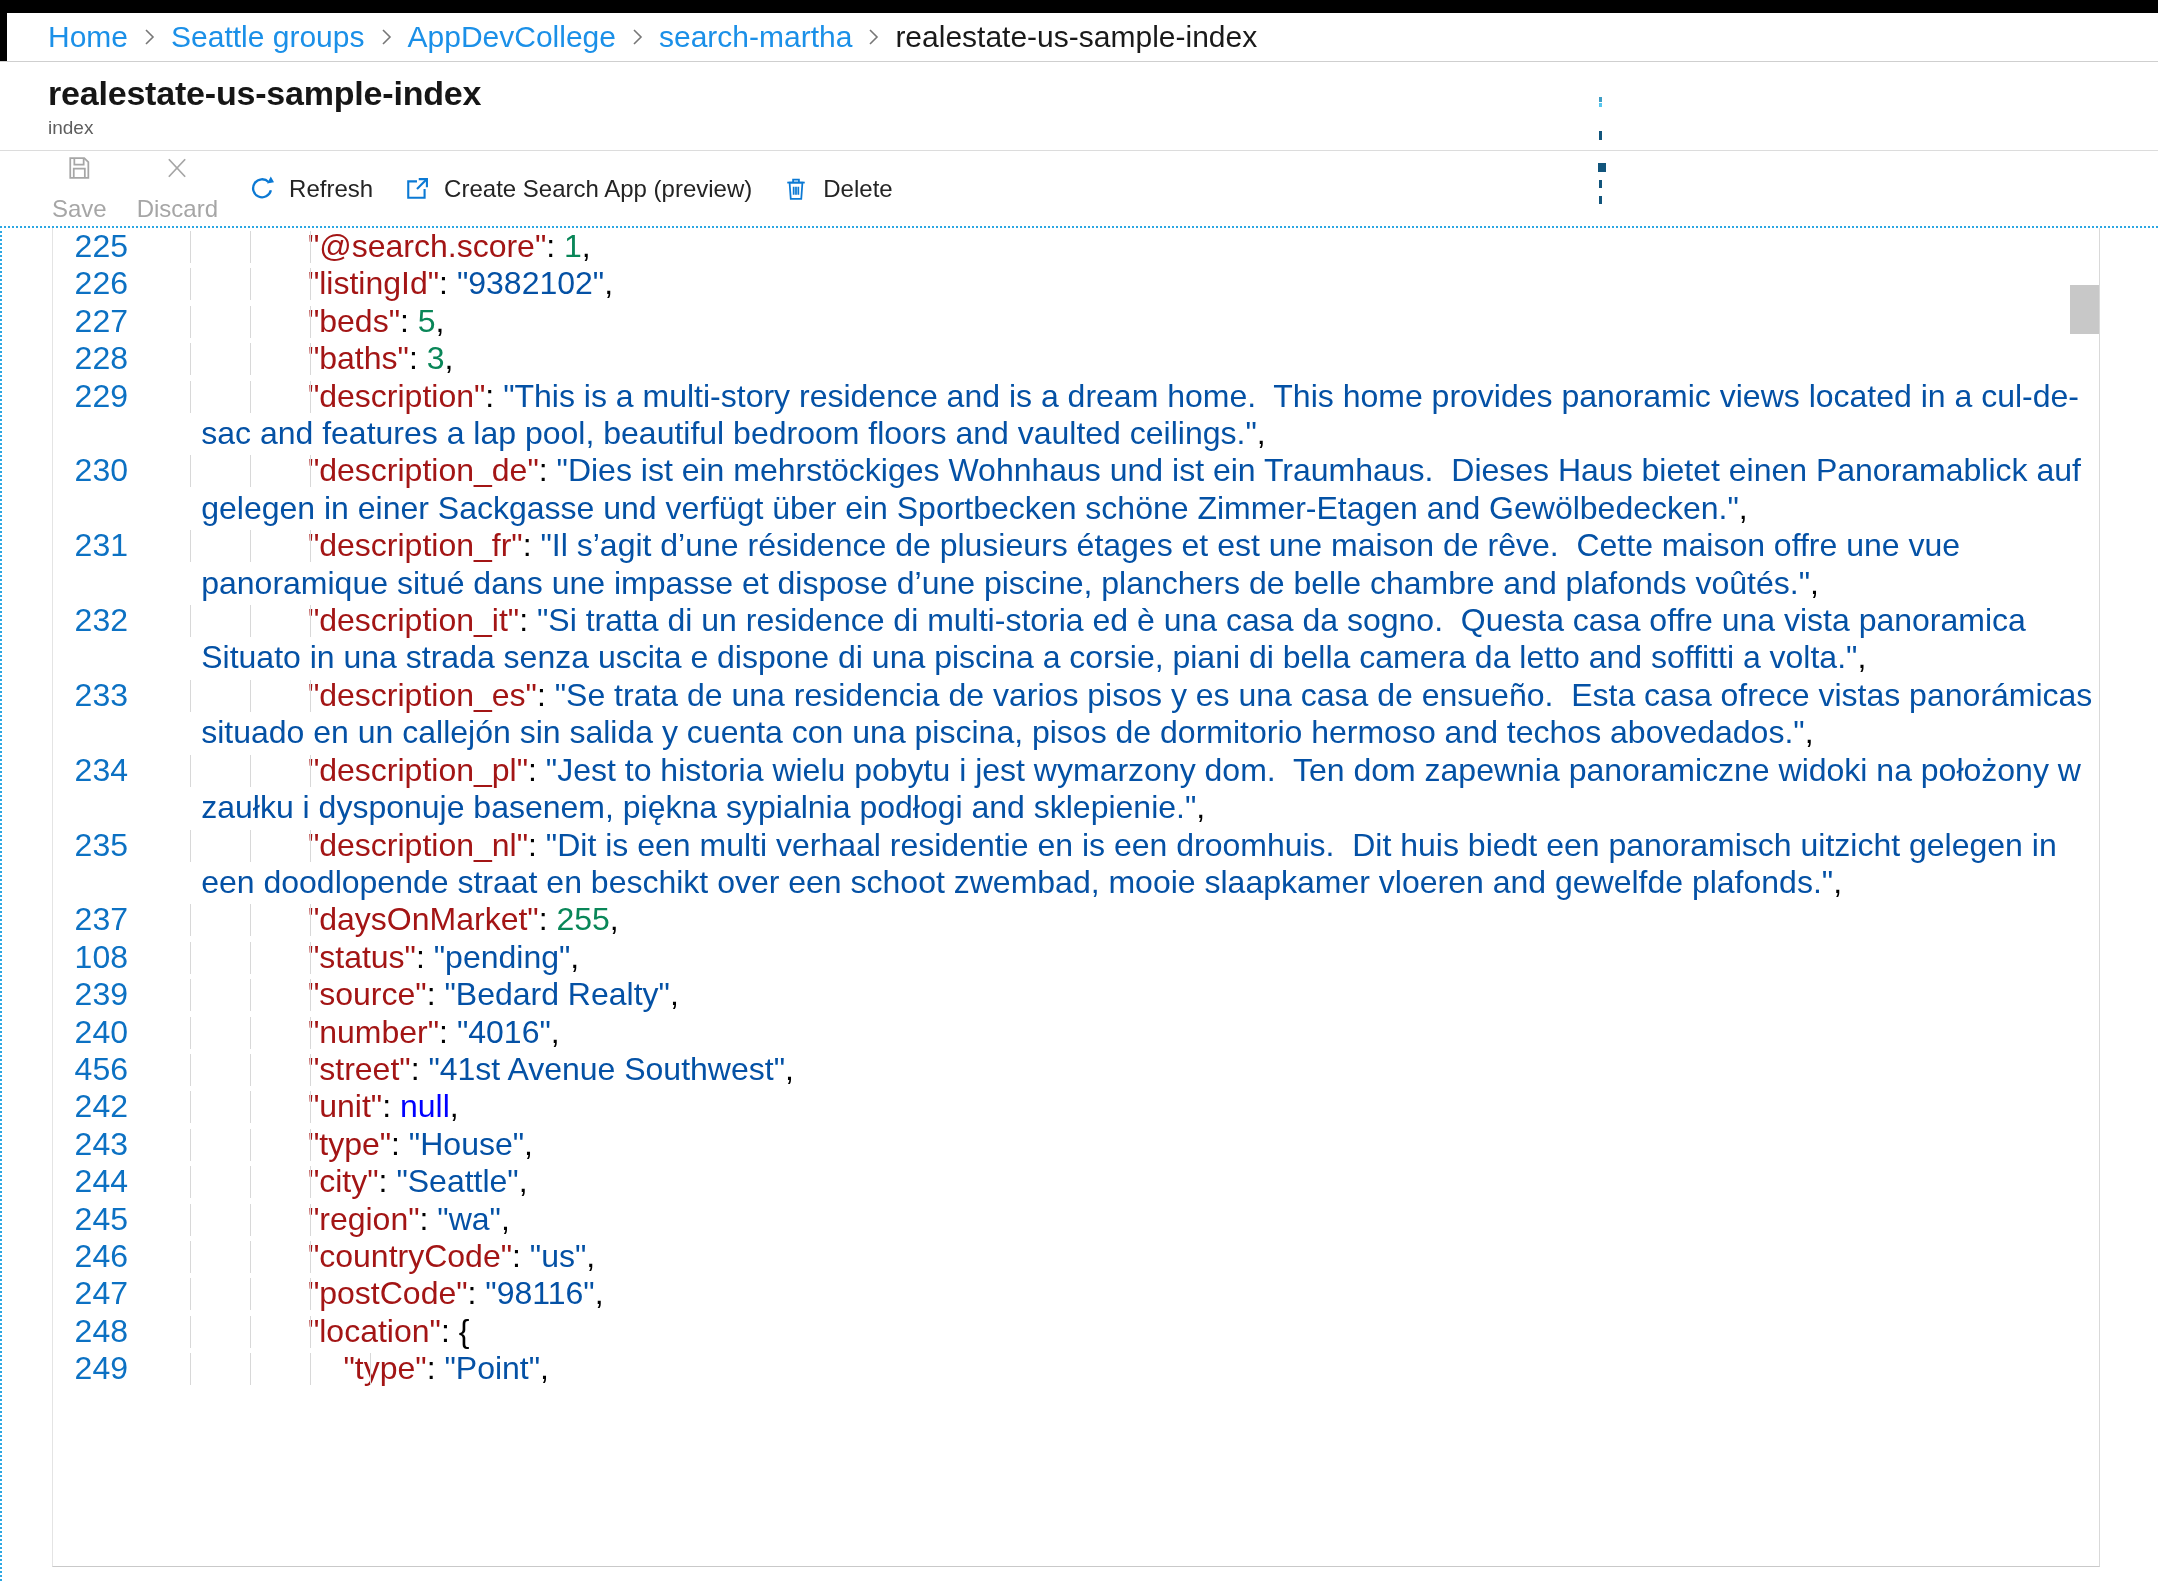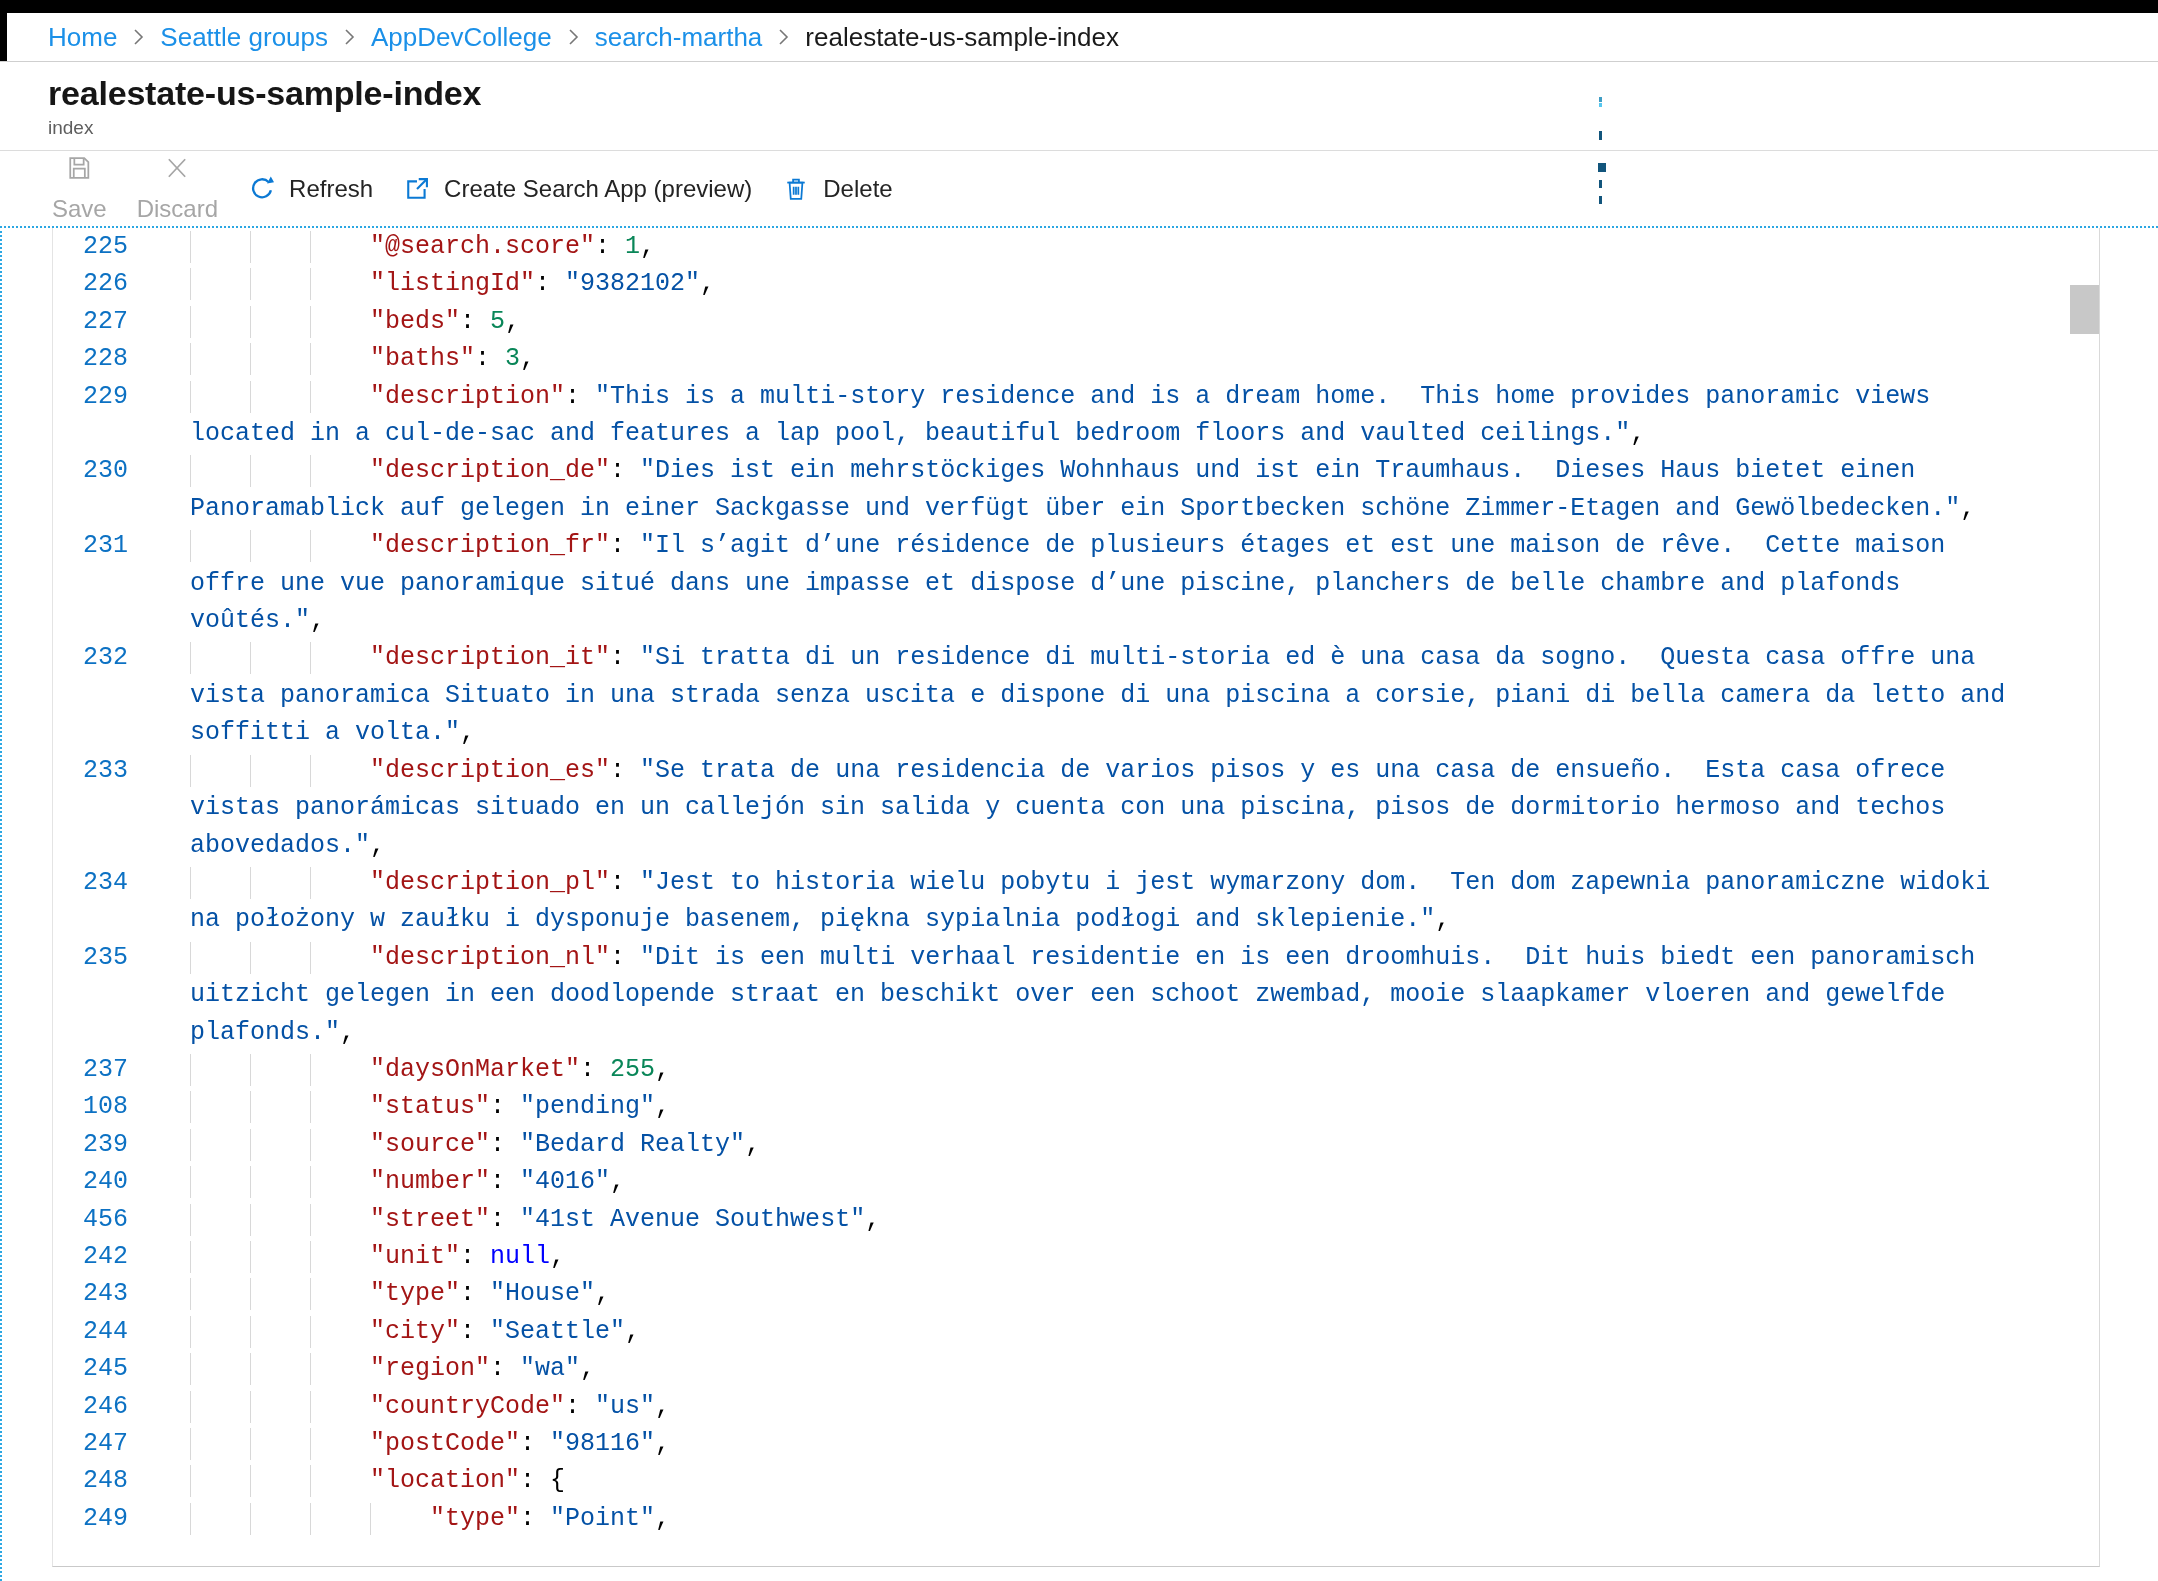--- a/index.html
+++ b/index.html
@@ -11,21 +11,21 @@
   body{font-family:"Liberation Sans", sans-serif; background:#ffffff;}
   .page{position:relative;width:2158px;height:1581px;background:#fff;overflow:hidden;}
 
   
   .topbar{height:13px;background:#000;}
 
   
   .crumbrow{position:relative;height:49px;display:flex;align-items:center;padding-left:48px;
     border-bottom:1px solid #cfcfcf;background:#fff;box-sizing:border-box;}
   .crumbrow .leftblock{position:absolute;left:0;top:0;width:7px;height:100%;background:#000;}
-  .crumb{font-size:26px;color:var(--link);text-decoration:none;cursor:pointer;}
+  .crumb{font-size:30px;color:var(--link);text-decoration:none;cursor:pointer;}
   .crumb.current{color:#1a1a1a;cursor:default;}
   .crumb-sep{margin:0 15px;display:inline-flex;align-items:center;}
 
   
   .titleblock{height:89px;box-sizing:border-box;padding:10px 0 0 48px;border-bottom:1px solid #dcdcdc;}
   .titleblock h1{margin:0;font-size:34px;line-height:42px;font-weight:700;color:#161616;letter-spacing:-0.2px;}
   .subtitle{font-size:19px;color:#5e5e5e;margin-top:3px;}
 
   
   .toolbar{height:75px;display:flex;align-items:center;padding-left:52px;gap:30px;background:#fff;}
@@ -34,21 +34,21 @@
   .tb .ic{display:inline-flex;color:#0B79D4;}
   .tb.disabled{color:#a6a6a6;cursor:default;flex-direction:column;}
   .tb.disabled .ic{color:#a6a6a6;}
   .tb svg{width:28px;height:28px;}
 
   
   .editor{position:absolute;top:226px;left:0;width:2158px;bottom:0;box-sizing:border-box;
     border-top:2px dotted var(--focus);border-left:2px dotted var(--focus);background:#fff;}
   .viewport{position:absolute;top:0;left:50px;width:2046px;height:1338px;overflow:hidden;
     border-left:1px solid #e4e4e4;border-right:1px solid #d9d9d9;border-bottom:1px solid #c9c9c9;background:#fff;}
-  .code{font-family:Liberation Mono, monospace;font-size:25px;line-height:37.4px;color:#000;}
+  .code{font-family:Liberation Sans, sans-serif;font-size:32px;line-height:37.4px;color:#000;}
   .row{display:flex;position:relative;}
   .ln{flex:0 0 77px;text-align:right;padding-right:2px;box-sizing:border-box;color:var(--c-ln);user-select:none;}
   .ct{width:126ch;box-sizing:border-box;padding-left:4ch;white-space:pre-wrap;word-break:normal;overflow-wrap:normal;}
   .gd{position:absolute;left:137px;top:3px;height:32px;width:121px;pointer-events:none;
       background:repeating-linear-gradient(to right, var(--c-guide) 0 1px, transparent 1px 60px);}
   .gd.gd4{width:181px;}
   .tk-k{color:var(--c-key);}
   .tk-s{color:var(--c-str);}
   .tk-num{color:var(--c-num);}
   .tk-u{color:var(--c-null);}

